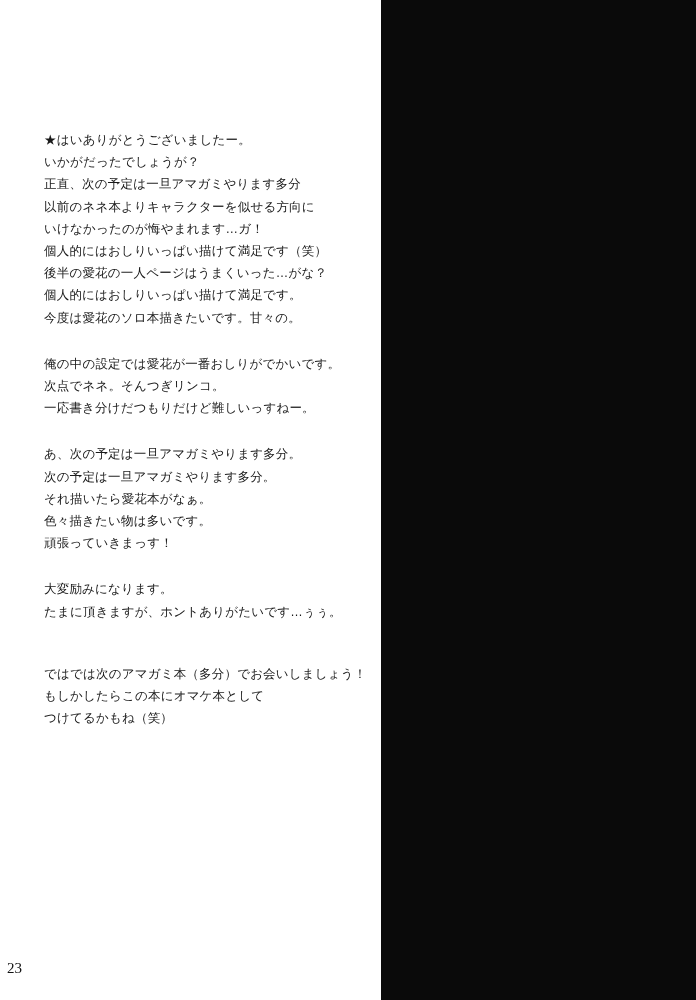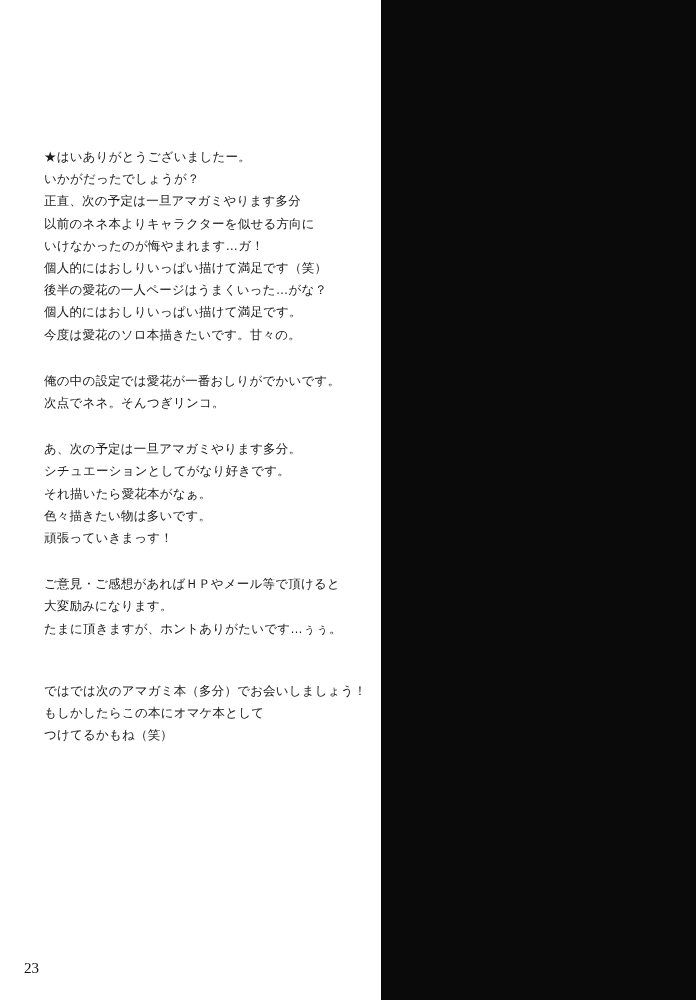--- a/index.html
+++ b/index.html
@@ -19,39 +19,39 @@
     position: absolute;
     top: 0;
     right: 0;
     width: 315px;
     height: 1000px;
     background: #0a0a0a;
   }
   .text-column {
     position: absolute;
     left: 44px;
-    top: 146px;
+    top: 129px;
     width: 320px;
   }
   .para {
     margin: 0 0 24px 0;
   }
   .para:last-child {
     margin-bottom: 8px;
   }
   .line {
     font-size: 12.5px;
     line-height: 22.2px;
     color: #1a1a1a;
     white-space: pre;
     letter-spacing: 0.2px;
   }
   .page-number {
     position: absolute;
-    left: 24px;
+    left: 7px;
     top: 960px;
     font-size: 15px;
     color: #111111;
     font-family: "Liberation Serif", serif;
   }
 </style>
 </head>
 <body>
 
 <div class="page">
@@ -68,32 +68,32 @@
       <div class="line">いけなかったのが悔やまれます…ガ！</div>
       <div class="line">個人的にはおしりいっぱい描けて満足です（笑）</div>
       <div class="line">後半の愛花の一人ページはうまくいった…がな？</div>
       <div class="line">個人的にはおしりいっぱい描けて満足です。</div>
       <div class="line">今度は愛花のソロ本描きたいです。甘々の。</div>
     </div>
 
     <div class="para">
       <div class="line">俺の中の設定では愛花が一番おしりがでかいです。</div>
       <div class="line">次点でネネ。そんつぎリンコ。</div>
+      <div class="line">一応書き分けだつもりだけど難しいっすねー。</div>
     </div>
 
     <div class="para">
       <div class="line">あ、次の予定は一旦アマガミやります多分。</div>
-      <div class="line">シチュエーションとしてがなり好きです。</div>
+      <div class="line">次の予定は一旦アマガミやります多分。</div>
       <div class="line">それ描いたら愛花本がなぁ。</div>
       <div class="line">色々描きたい物は多いです。</div>
       <div class="line">頑張っていきまっす！</div>
     </div>
 
     <div class="para">
-      <div class="line">ご意見・ご感想があればＨＰやメール等で頂けると</div>
       <div class="line">大変励みになります。</div>
       <div class="line">たまに頂きますが、ホントありがたいです…ぅぅ。</div>
     </div>
 
     <div class="para" style="margin-top: 40px;">
       <div class="line">ではでは次のアマガミ本（多分）でお会いしましょう！</div>
       <div class="line">もしかしたらこの本にオマケ本として</div>
       <div class="line">つけてるかもね（笑）</div>
     </div>
 

